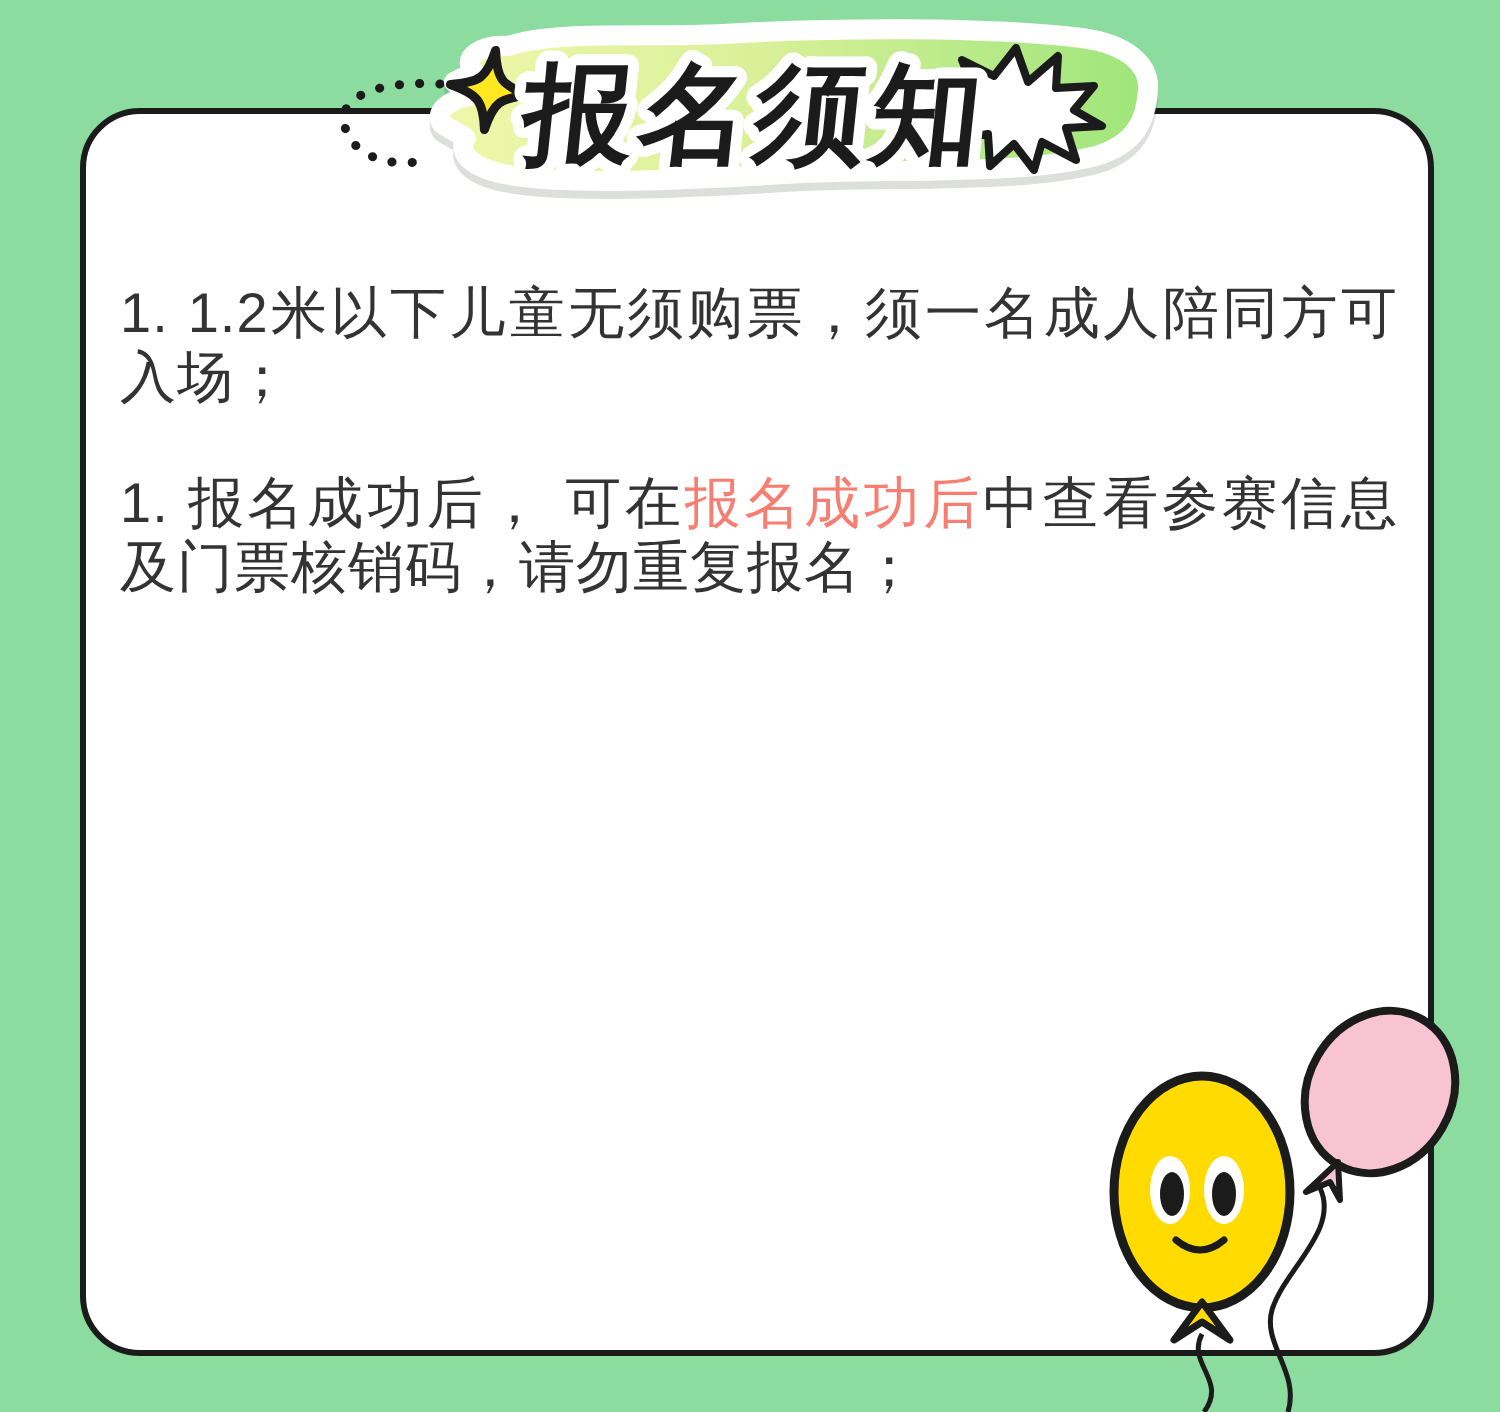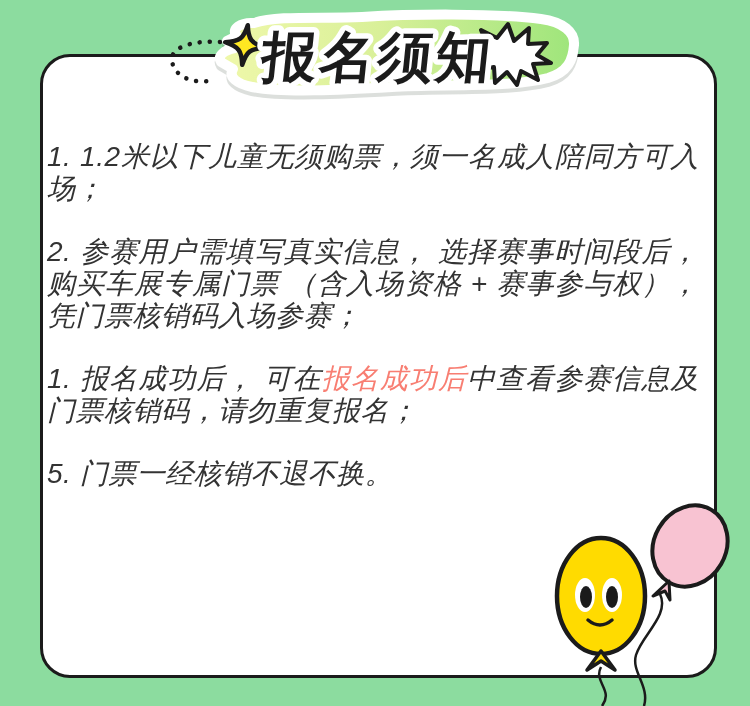--- a/index.html
+++ b/index.html
@@ -10,22 +10,22 @@
   *{margin:0;padding:0;box-sizing:border-box;}
   html,body{width:750px;height:706px;}
   body{font-family:"Liberation Sans","DejaVu Sans",sans-serif;background:var(--bg);}
   .stage{position:relative;width:750px;height:706px;overflow:hidden;background:var(--bg);}
 
   .card{
     position:absolute;left:40px;top:54px;width:677px;height:624px;
     background:var(--card);border:3px solid var(--ink);border-radius:30px;z-index:1;
   }
   .notice{
-    padding:84px 15px 0 4px;font-size:28px;line-height:32px;color:var(--text);
-    text-align:justify;letter-spacing:.5px;font-style:italic;
+    padding:84px 15px 0 17px;font-size:28px;line-height:32px;color:var(--text);
+    text-align:justify;letter-spacing:.5px;
   }
   .notice p{margin:0 0 31px 0;}
   .notice .hl{color:var(--hl);}
 
   .badge-svg{position:absolute;left:100px;top:0;width:490px;height:112px;z-index:2;overflow:visible;}
   .badge-blob{filter:drop-shadow(0 4px 0 rgba(60,80,60,.18));}
   .badge-title{
     font-family:"Liberation Sans","DejaVu Sans",sans-serif;
     font-weight:900;font-size:55px;letter-spacing:3px;
     fill:var(--ink);stroke:#FFFFFF;stroke-width:11px;
@@ -34,23 +34,21 @@
   .balloons-svg{position:absolute;left:530px;top:490px;width:220px;height:216px;z-index:3;overflow:visible;}
 </style>
 </head>
 <body>
 
 <div class="stage">
 
   <div class="card">
     <div class="notice">
       <p><span>1. 1.2米以下儿童无须购票，须一名成人陪同方可入场；</span></p>
-      <p><span>2. 参赛用户需填写真实信息， 选择赛事时间段后， 购买车展专属门票 （含入场资格 + 赛事参与权）， 凭门票核销码入场参赛；</span></p>
       <p><span>1. 报名成功后， 可在</span><span class="hl">报名成功后</span><span>中查看参赛信息及门票核销码，请勿重复报名；</span></p>
-      <p><span>5. 门票一经核销不退不换。</span></p>
     </div>
   </div>
 
   <svg class="badge-svg" viewBox="0 0 490 112">
     <defs>
       <linearGradient id="brushGrad" x1="0" y1="0" x2="1" y2="0">
         <stop offset="0" style="stop-color:var(--badge-l)"></stop>
         <stop offset="0.45" style="stop-color:var(--badge-m)"></stop>
         <stop offset="1" style="stop-color:var(--badge-r)"></stop>
       </linearGradient>

